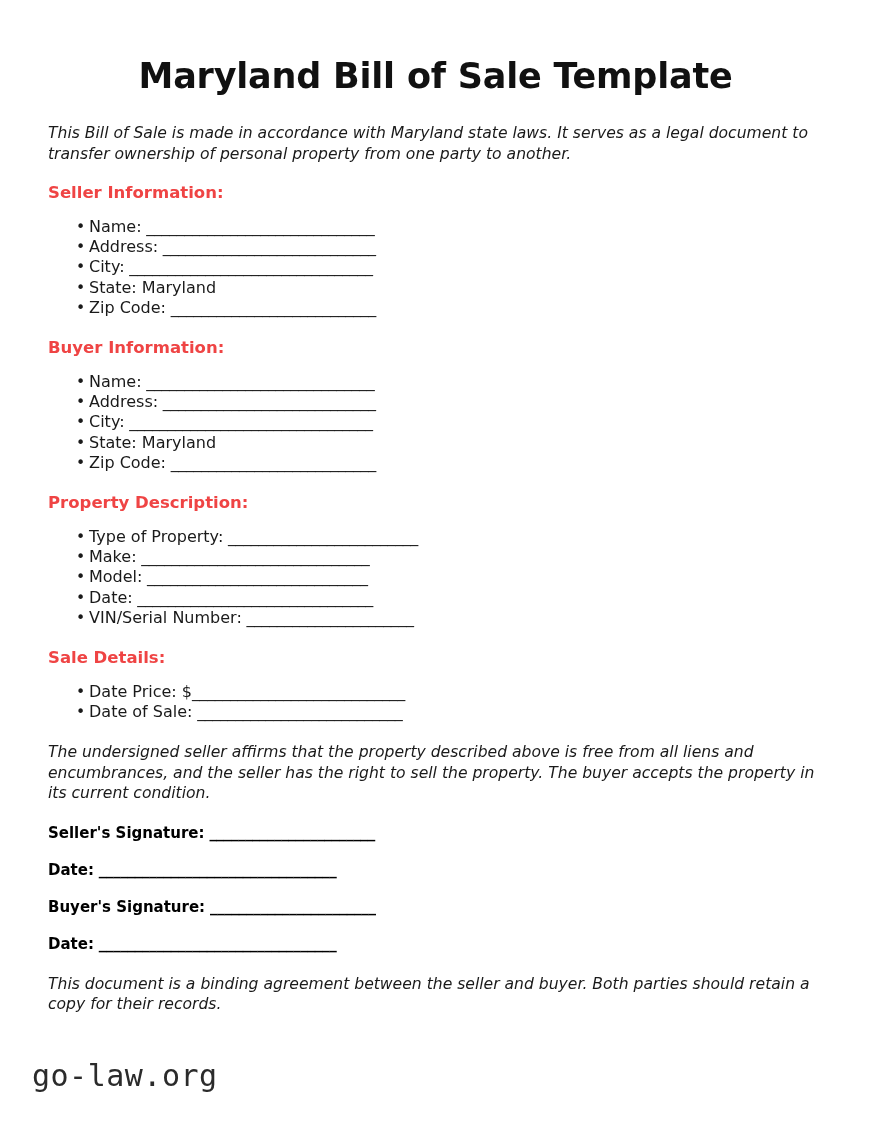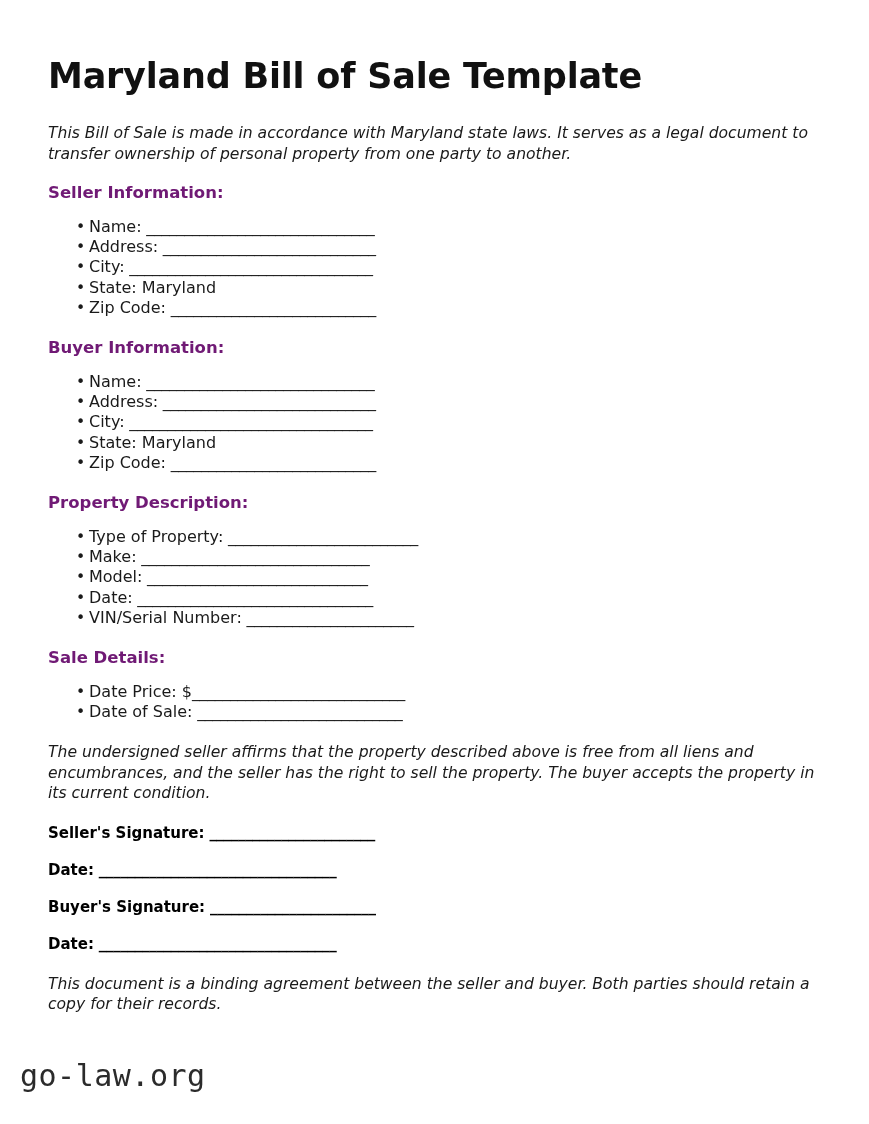--- a/index.html
+++ b/index.html
@@ -30,37 +30,38 @@
     width: 775px;
   }
 
   .doc-title {
     font-size: 35px;
     font-weight: bold;
     letter-spacing: -0.2px;
     line-height: 42px;
     margin: 0 0 26px 0;
     color: #111111;
+    text-align: center;
   }
 
   .para {
     font-size: 15.6px;
     line-height: 20.5px;
     margin: 0 0 19px 0;
     color: #1a1a1a;
     max-width: 772px;
     font-style: italic;
   }
 
   .section-heading {
     font-size: 16.5px;
     font-weight: bold;
     line-height: 20px;
     margin: 0 0 14px 0;
-    color: #701a75;
+    color: #ef4444;
   }
 
   ul.field-list {
     list-style: none;
     margin: 0 0 20px 0;
     padding: 0;
   }
   ul.field-list li {
     position: relative;
     font-size: 16px;
@@ -97,21 +98,21 @@
   .sig-line .blank {
     letter-spacing: -0.3px;
   }
 
   .closing-para {
     margin-top: 20px;
   }
 
   .footer-brand {
     position: absolute;
-    left: 20px;
+    left: 32px;
     top: 1058px;
     font-family: "DejaVu Sans Mono", monospace;
     font-size: 30px;
     line-height: 36px;
     color: #2b2b2b;
     letter-spacing: 0.5px;
   }
 </style>
 </head>
 <body>

